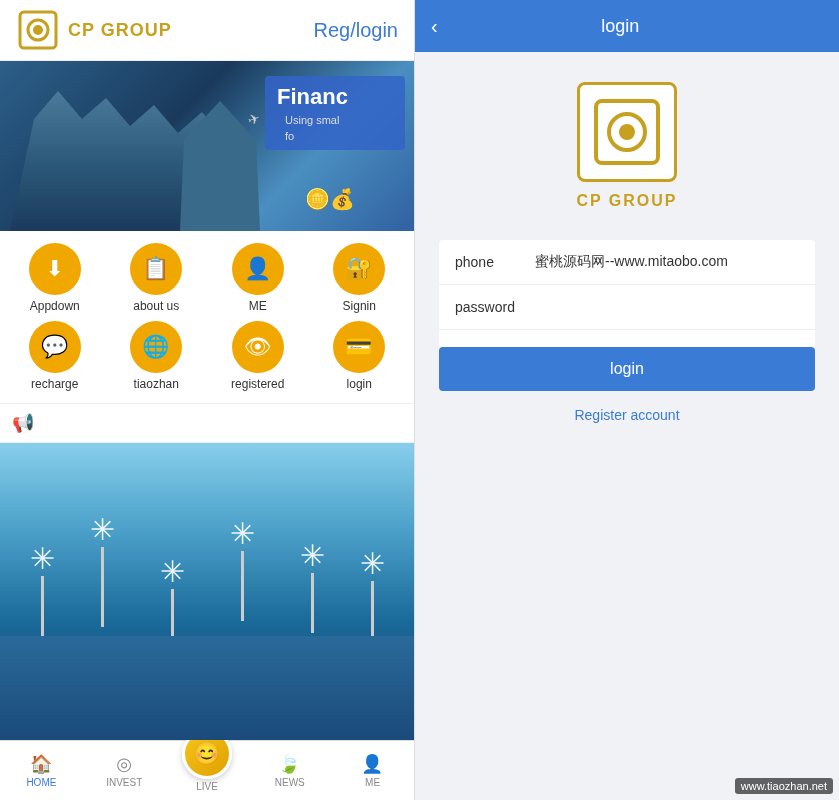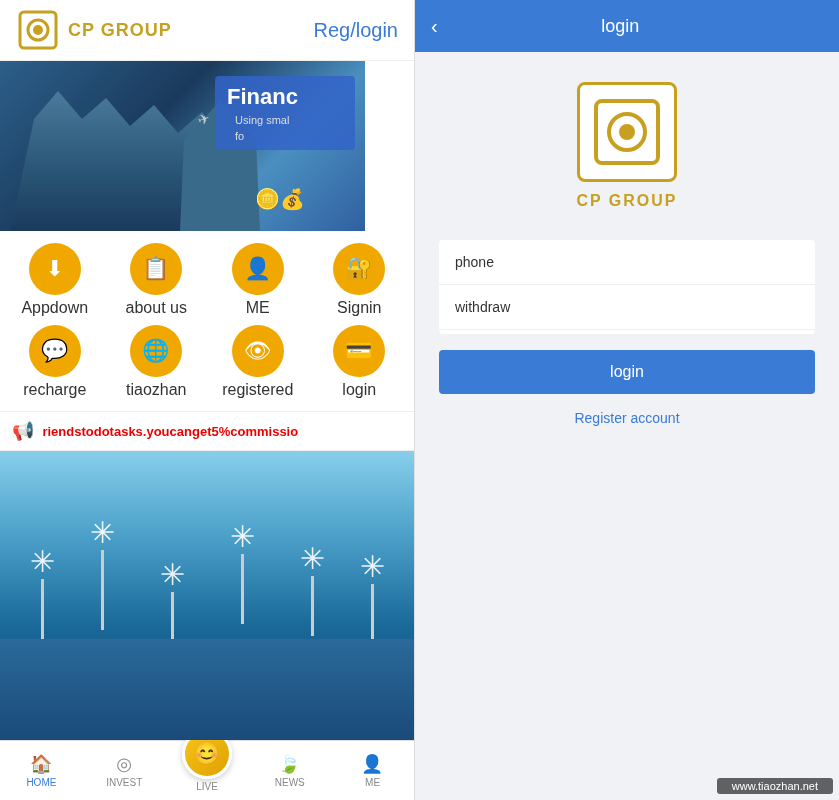--- a/index.html
+++ b/index.html
@@ -42,21 +42,21 @@
     }
     .reg-login-btn {
       color: #3a7bd5;
       font-size: 20px;
       cursor: pointer;
       text-decoration: none;
     }
 
     
     .banner {
-      width: 365px;
+      width: 415px;
       height: 170px;
       background: linear-gradient(135deg, #2c5f8a 0%, #1a3a5c 40%, #4a8fc0 70%, #3060a0 100%);
       position: relative;
       overflow: hidden;
     }
     .banner-building {
       position: absolute;
       bottom: 0;
       left: 10px;
       width: 240px;
@@ -129,21 +129,21 @@
       height: 52px;
       border-radius: 50%;
       background: #f0a800;
       display: flex;
       align-items: center;
       justify-content: center;
       font-size: 22px;
       color: #fff;
     }
     .icon-label {
-      font-size: 16px;
+      font-size: 12px;
       color: #333;
       text-align: right;
     }
 
     
     .marquee-bar {
       display: flex;
       align-items: center;
       padding: 8px 12px;
       background: #fff;
@@ -301,22 +301,21 @@
       color: #c8a020;
       letter-spacing: 2px;
       margin-bottom: 30px;
     }
 
     
     .login-form {
       width: 100%;
       background: #fff;
       border-radius: 4px;
-      padding: 0 0 4px;
-      margin-bottom: 16px;
+      padding: 0 0 17px;
     }
     .form-row {
       display: flex;
       align-items: center;
       padding: 14px 16px;
       border-bottom: 1px solid #eee;
     }
     .form-label {
       font-size: 14px;
       color: #333;
@@ -357,21 +356,21 @@
     }
 
     
     .watermark {
       position: fixed;
       bottom: 6px;
       right: 6px;
       background: rgba(0,0,0,0.6);
       color: #fff;
       font-size: 11px;
-      padding: 2px 15px;
+      padding: 2px 6px;
       border-radius: 3px;
       z-index: 999;
     }
   </style>
 </head>
 <body>
 
 <div class="left-panel">
 
   <div class="left-header">
@@ -430,21 +429,20 @@
       <span class="icon-label">registered</span>
     </div>
     <div class="icon-item">
       <div class="icon-circle">💳</div>
       <span class="icon-label">login</span>
     </div>
   </div>
 
   <div class="marquee-bar">
     <span class="marquee-icon">📢</span>
-    <span class="marquee-text">riendstodotasks.youcanget5%commissio</span>
   </div>
 
   <div class="bottom-image">
 
     <div class="windmill" style="left:30px; bottom:35%">
       <div class="windmill-blade">✳</div>
       <div class="windmill-pole"></div>
     </div>
     <div class="windmill" style="left:90px; bottom:38%">
       <div class="windmill-blade">✳</div>
@@ -507,23 +505,24 @@
         <rect x="4" y="4" width="62" height="62" rx="6" fill="none" stroke="#c8a020" stroke-width="4"></rect>
         <circle cx="35" cy="35" r="18" fill="none" stroke="#c8a020" stroke-width="4"></circle>
         <circle cx="35" cy="35" r="8" fill="#c8a020"></circle>
       </svg>
     </div>
     <div class="login-logo-name">CP GROUP</div>
 
     <div class="login-form">
       <div class="form-row">
         <span class="form-label">phone</span>
+        <input class="form-input" type="text" value="蜜桃源码网--www.mitaobo.com" style="">
       </div>
       <div class="form-row">
-        <span class="form-label">withdraw</span>
+        <span class="form-label">password</span>
       </div>
     </div>
 
     <button class="login-btn">login</button>
 
     <span class="register-link">Register account</span>
   </div>
 </div>
 
 <div class="watermark">www.tiaozhan.net</div>

